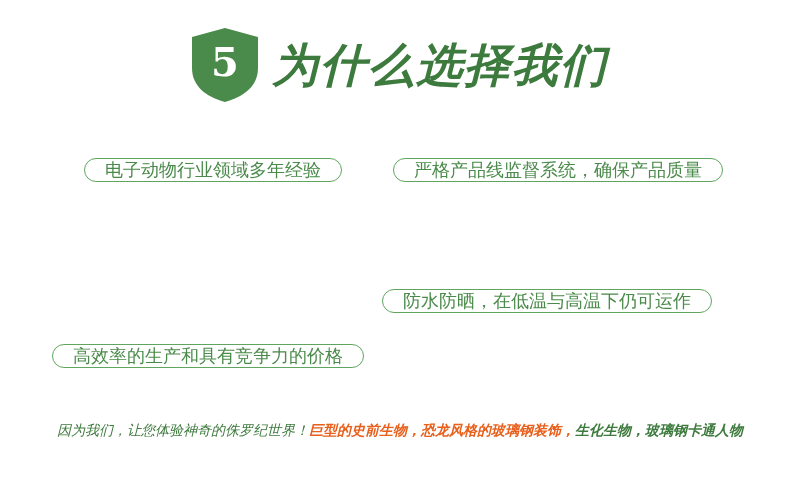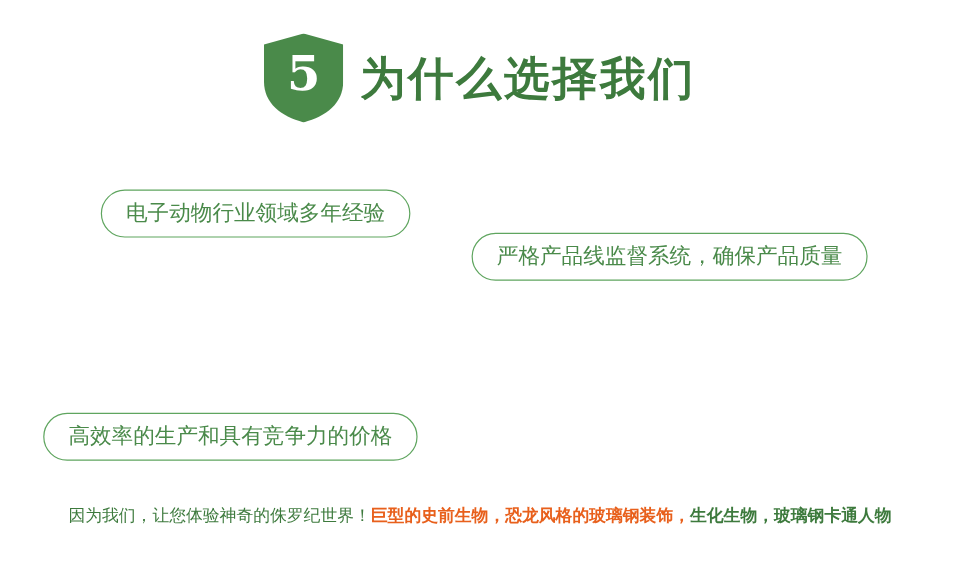--- a/index.html
+++ b/index.html
@@ -54,61 +54,63 @@
     color: #ffffff;
     font-size: 40px;
     font-weight: bold;
     font-family: "DejaVu Serif", "Liberation Serif", serif;
     line-height: 1;
     padding-bottom: 6px;
     box-sizing: border-box;
   }
   .header-title {
     color: #3d7a3d;
-    font-size: 38px;
+    font-size: 46px;
     font-weight: bold;
     letter-spacing: 2px;
     line-height: 1;
     white-space: nowrap;
+    font-style: italic;
   }
 
   
   .pill {
     position: absolute;
     box-sizing: border-box;
     border: 1.5px solid #5fa55f;
     border-radius: 22px;
     color: #4a8a4a;
     font-size: 18px;
     line-height: 1;
     display: flex;
     align-items: center;
     justify-content: center;
     padding: 0 20px;
-    height: 40px;
+    height: 24px;
     white-space: nowrap;
     background: #ffffff;
   }
 
   .pill-1 { left: 84px;  top: 158px; }
-  .pill-2 { left: 393px; top: 158px; margin-top: 36px; }
+  .pill-2 { left: 393px; top: 158px; }
   .pill-3 { left: 26px;  top: 233px; }
   .pill-4 { left: 382px; top: 289px; }
-  .pill-5 { left: 36px;  top: 344px; }
+  .pill-5 { left: 52px;  top: 344px; }
 
   
   .footer {
     position: absolute;
     left: 0;
     top: 418px;
     width: 800px;
     text-align: center;
     font-size: 14px;
     line-height: 24px;
     color: #3d7a3d;
+    font-style: italic;
   }
   .footer .line {
     white-space: nowrap;
   }
   .footer .hl {
     color: #e8601c;
     font-weight: bold;
   }
   .footer .hl2 {
     color: #3d7a3d;
@@ -125,19 +127,20 @@
       <svg viewBox="0 0 66 74" xmlns="http://www.w3.org/2000/svg" aria-hidden="true">
         <path d="M33 0 L66 9 L66 40 C66 58 52 69 33 74 C14 69 0 58 0 40 L0 9 Z" fill="#4a8a4a"></path>
       </svg>
       <div class="num">5</div>
     </div>
     <div class="header-title">为什么选择我们</div>
   </div>
 
   <div class="pill pill-1">电子动物行业领域多年经验</div>
   <div class="pill pill-2">严格产品线监督系统，确保产品质量</div>
+  <div class="pill pill-4">防水防晒，在低温与高温下仍可运作</div>
   <div class="pill pill-5">高效率的生产和具有竞争力的价格</div>
 
   <div class="footer">
     <div class="line"><span>因为我们，让您体验神奇的侏罗纪世界！</span><span class="hl">巨型的史前生物，恐龙风格的玻璃钢装饰，</span><span class="hl2">生化生物，</span><span class="hl2">玻璃钢卡通人物</span></div>
   </div>
 
 </div>
 
 </body></html>

